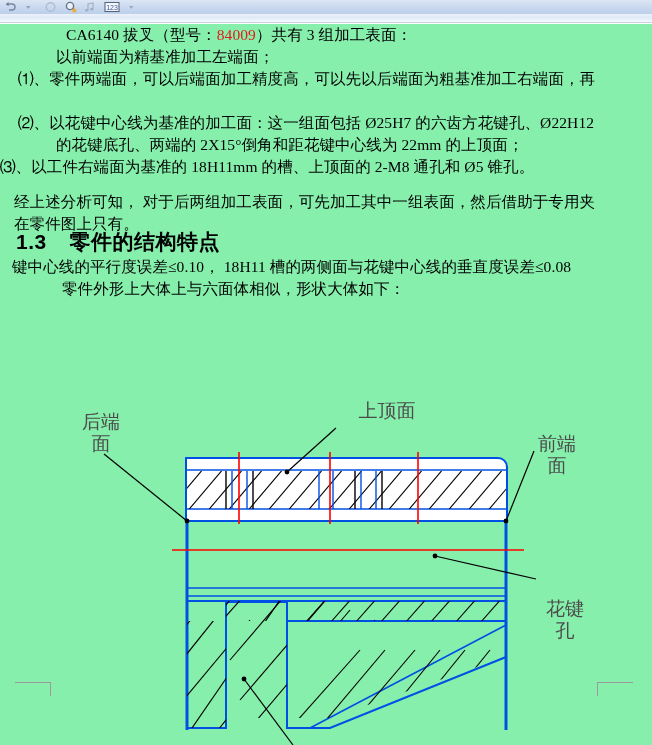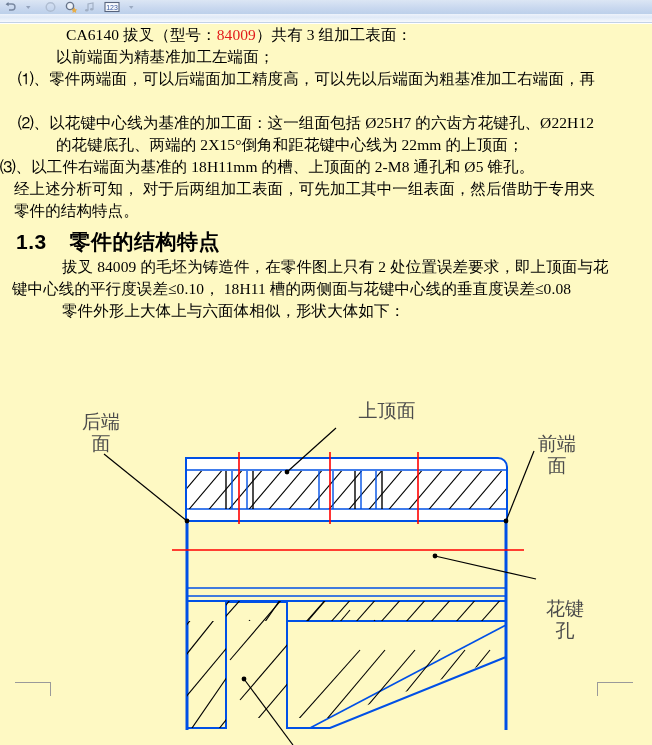--- a/index.html
+++ b/index.html
@@ -37,21 +37,21 @@
     position: absolute; top: 23px; left: 0;
     width: 652px; height: 1px;
     background: #ffffff;
   }
 
   
   #page {
     position: absolute;
     top: 24px; left: 0;
     width: 652px; height: 721px;
-    background: #fef9c3;
+    background: #86efac;
   }
 
   .para {
     font-size: 15.5px;
     line-height: 22px;
     color: #000000;
     margin: 0;
     letter-spacing: .1px;
   }
 
@@ -170,38 +170,35 @@
     </div>
   </div>
 
   <div class="abs" style="left:0; top:132px; width:652px;">
     <div class="para" style="">
       <span>⑶、</span><span>以工件右端面为基准的 18H11mm 的槽、上顶面的 2-M8 通孔和 Ø5 锥孔。</span>
     </div>
   </div>
 
   <div class="abs" style="left:0; top:154px; width:652px;">
+    <div class="para" style="padding-left:14px;margin-top:13px;">
+      <span>经上述分析可知， 对于后两组加工表面，可先加工其中一组表面，然后借助于专用夹</span>
+    </div>
     <div class="para" style="padding-left:14px;">
-      <span>经上述分析可知， 对于后两组加工表面，可先加工其中一组表面，然后借助于专用夹</span>
-    </div>
-    <div class="para" style="padding-left:14px;">
-      <span>零件的结构特点。</span>
+      <span>在零件图上只有。</span>
     </div>
   </div>
 
   <h2 class="heading abs" style="left:0; top:204px; width:652px;">
     <span>1.3</span>
     <span style="display:inline-block;width:10px"></span>
     <span>零件的结构特点</span>
   </h2>
 
   <div class="abs" style="left:0; top:232px; width:652px;">
-    <div class="para" style="padding-left:62px;">
-      <span>拔叉 84009 的毛坯为铸造件，在零件图上只有 2 处位置误差要求，即上顶面与花</span>
-    </div>
     <div class="para" style="padding-left:12px;">
       <span>键中心线的平行度误差≤0.10，  18H11 槽的两侧面与花键中心线的垂直度误差≤0.08</span>
     </div>
     <div class="para" style="padding-left:62px;">
       <span>零件外形上大体上与六面体相似，形状大体如下：</span>
     </div>
   </div>
 
 </div>
 

